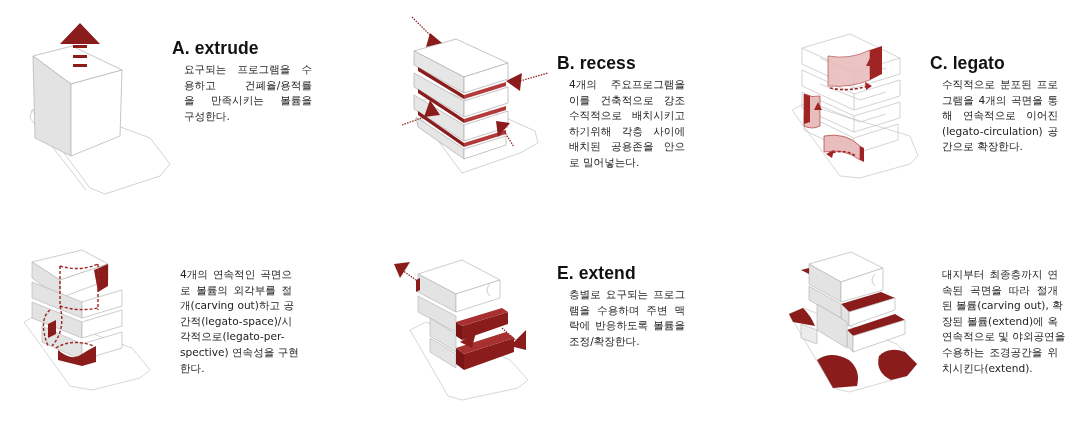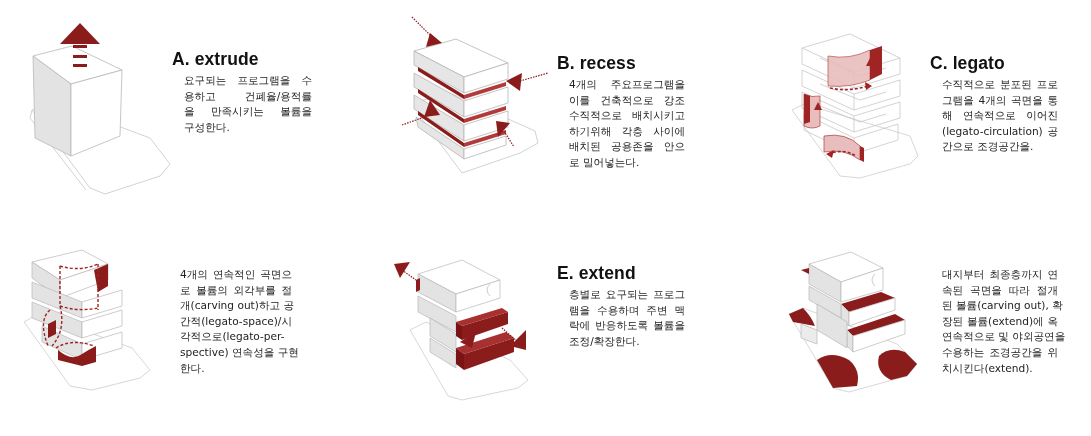--- a/index.html
+++ b/index.html
@@ -38,21 +38,21 @@
       <path d="M13 38 L52 28 L102 52 L51 66 Z" fill="#fff" stroke="#b8b8b8" stroke-width="0.8"></path>
       <path d="M13 38 L51 66 L51 138 L15 120 Z" fill="#e3e3e3" stroke="#b8b8b8" stroke-width="0.8"></path>
       <path d="M51 66 L102 52 L100 118 L51 138 Z" fill="#fff" stroke="#b8b8b8" stroke-width="0.8"></path>
 
       <polygon points="60,5 80,26 40,26" fill="#8b1c1c"></polygon>
       <rect x="53" y="27" width="14" height="3" fill="#8b1c1c"></rect>
       <rect x="53" y="37" width="14" height="3" fill="#8b1c1c"></rect>
       <rect x="53" y="46" width="14" height="3" fill="#8b1c1c"></rect>
     </svg>
   </div>
-  <div class="caption" style="left:172px;top:49px;width:140px;">
+  <div class="caption" style="left:172px;top:38px;width:140px;">
     <div class="title">A. extrude</div>
     <div class="body-text">
       <span class="ln">요구되는 프로그램을 수</span>
       <span class="ln">용하고   건폐율/용적률</span>
       <span class="ln">을  만족시키는  볼륨을</span>
       <span class="ln last">구성한다.</span>
     </div>
   </div>
 </div>
 
@@ -146,21 +146,21 @@
       <polygon points="36,116 44,112 42,120" fill="#a02424"></polygon>
     </svg>
   </div>
   <div class="caption" style="left:930px;top:53px;width:128px;">
     <div class="title">C. legato</div>
     <div class="body-text">
       <span class="ln">수직적으로 분포된 프로</span>
       <span class="ln">그램을 4개의 곡면을 통</span>
       <span class="ln">해  연속적으로  이어진</span>
       <span class="ln">(legato-circulation)   공</span>
-      <span class="ln last">간으로 조경공간을.</span>
+      <span class="ln last">간으로 확장한다.</span>
     </div>
   </div>
 </div>
 
 <div class="panel">
   <div class="fig" style="left:22px;top:250px;">
     <svg width="130" height="150" viewBox="0 0 130 150">
       <path d="M2 72 L16 64 L110 98 L128 120 L118 128 L70 140 L48 136 Z" fill="#fff" stroke="#c6c6c6" stroke-width="0.7"></path>
 
       <path d="M10 12 L60 0 L86 14 L38 30 Z" fill="#fff" stroke="#b8b8b8" stroke-width="0.7"></path>

